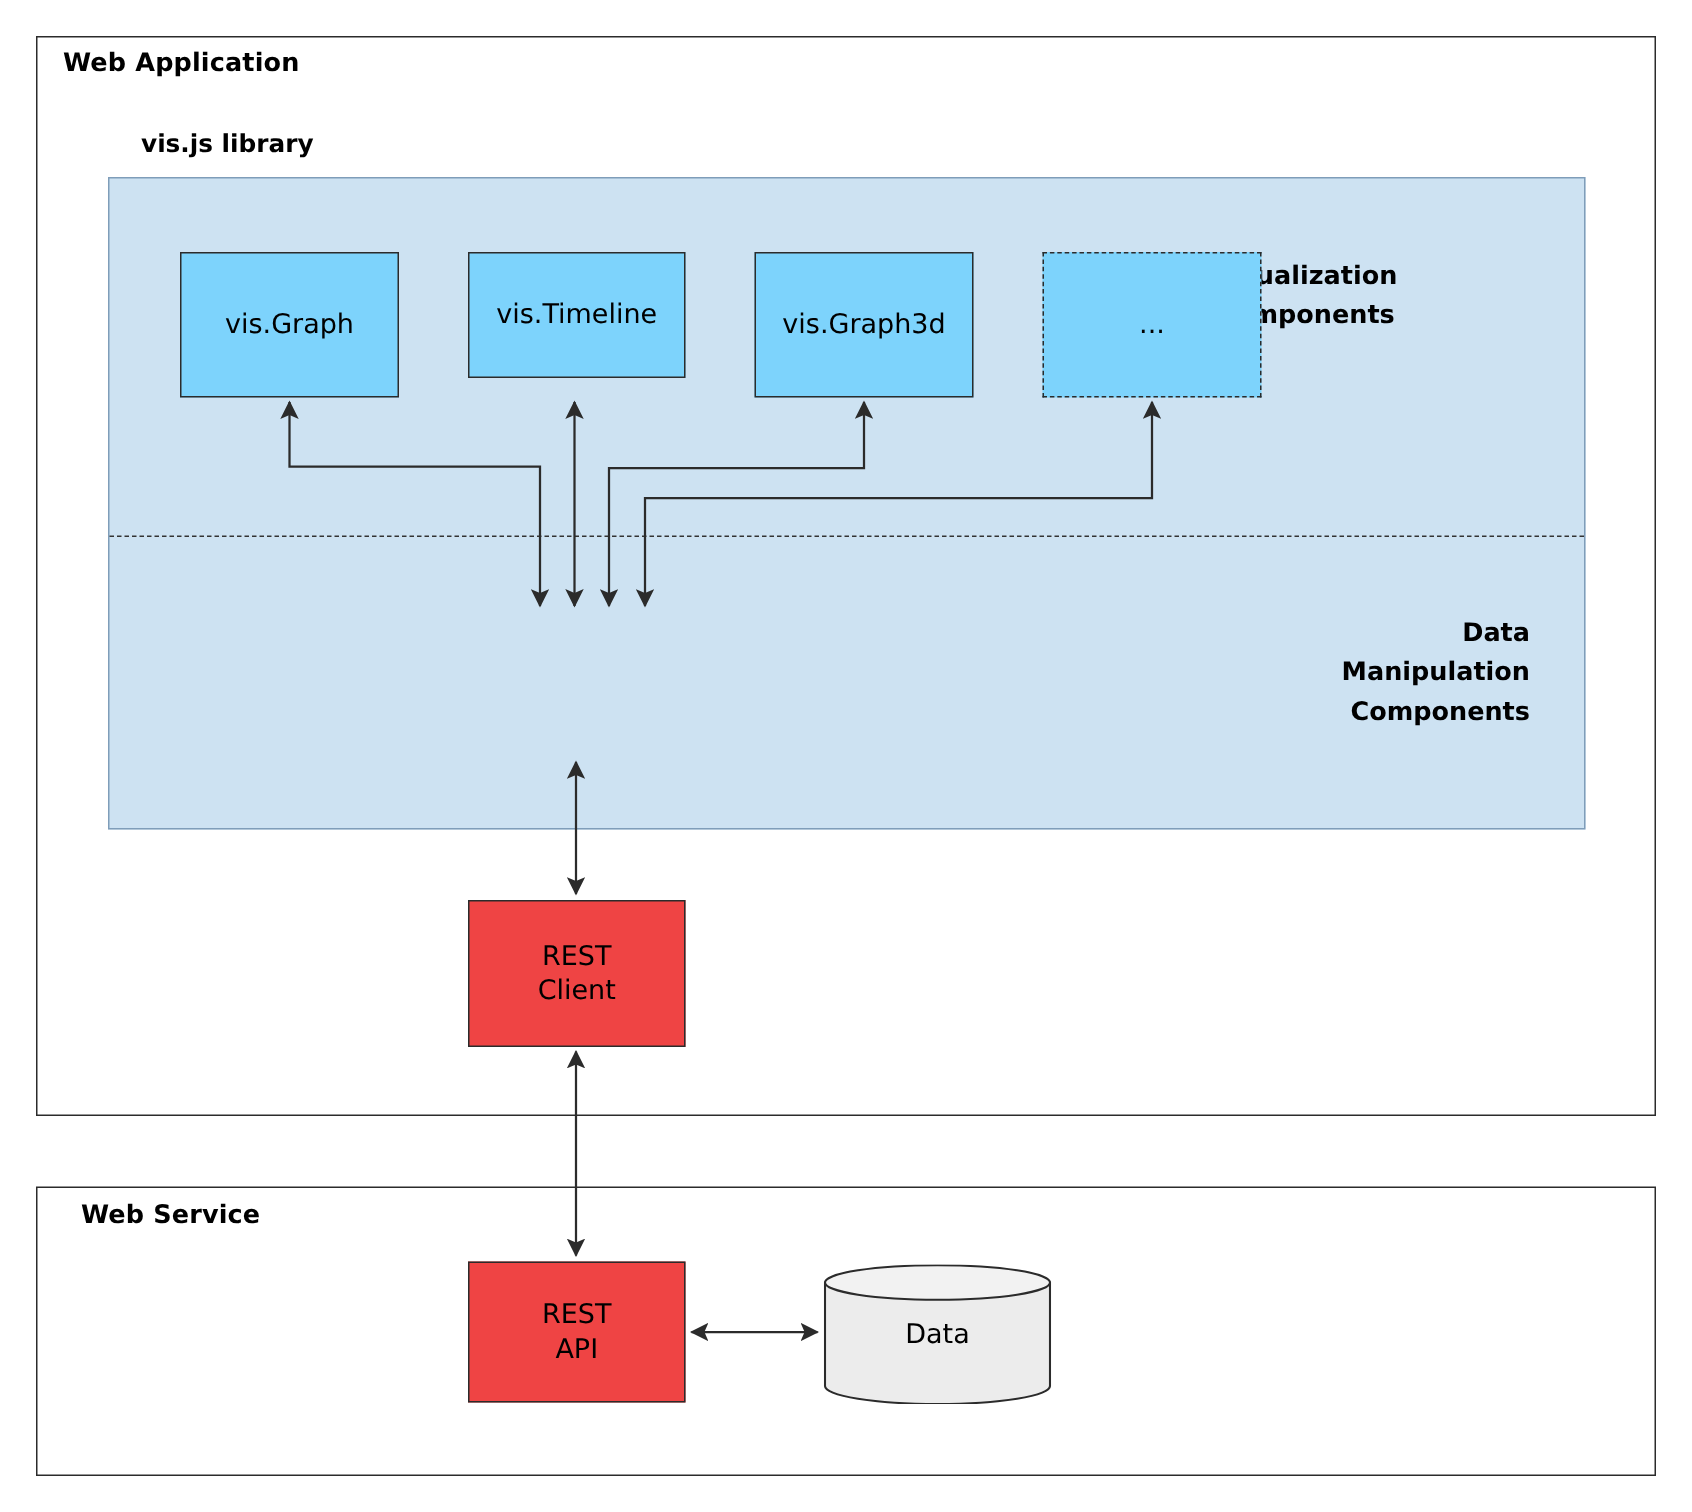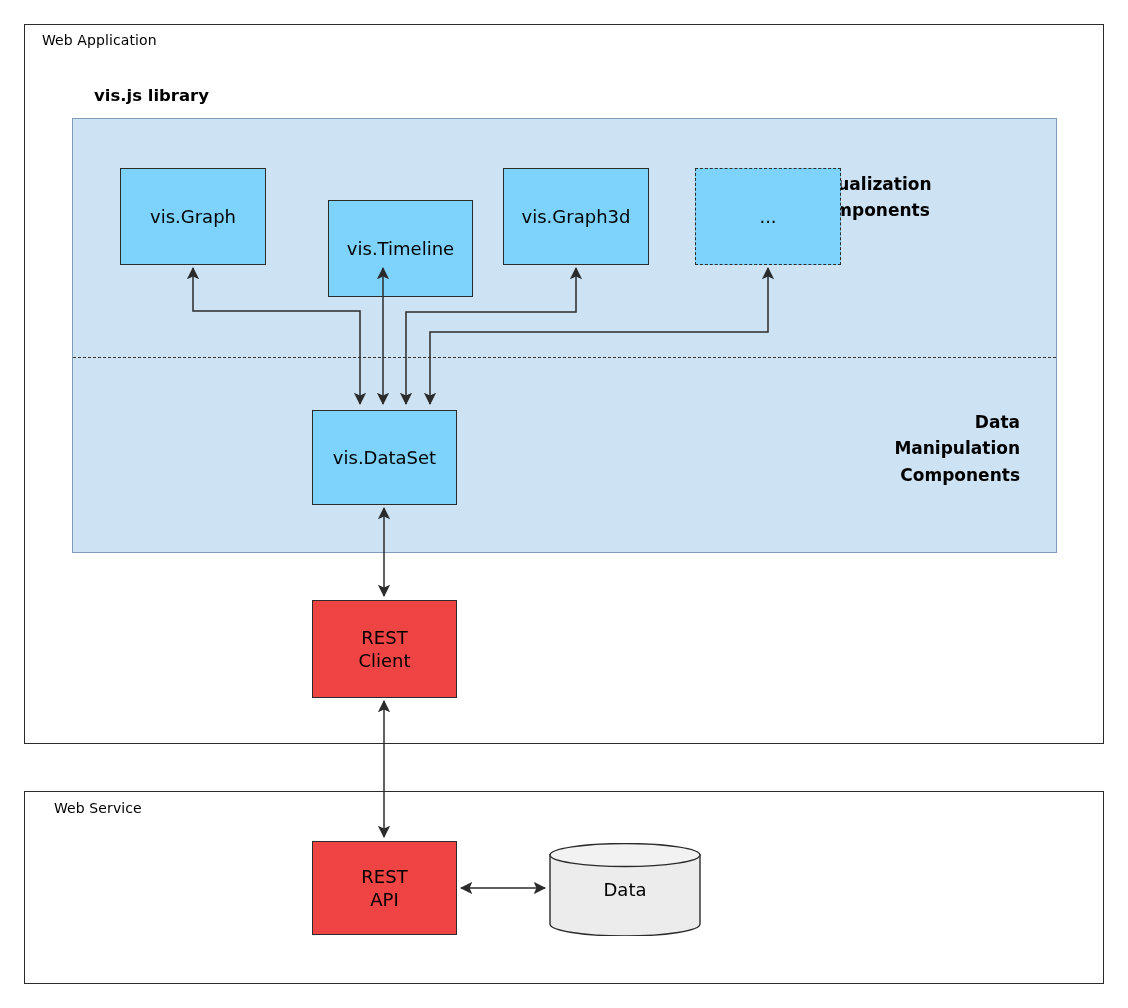--- a/index.html
+++ b/index.html
@@ -25,22 +25,22 @@
     position: absolute;
     border: 1.5px solid #2b2b2b;
     background: #ffffff;
     box-sizing: border-box;
   }
   #web-application { left: 24px;  top: 24px;  width: 1080px; height: 720px; }
   #web-service     { left: 24px;  top: 791px; width: 1080px; height: 193px; }
 
   .section-title {
     position: absolute;
-    font-weight: normal;
-    font-size: 14px;
+    font-weight: bold;
+    font-size: 17px;
     letter-spacing: 0.1px;
     white-space: nowrap;
   }
 
   
   #vis-lib-title {
     position: absolute;
     left: 94px;
     top: 86px;
     font-weight: bold;
@@ -88,21 +88,21 @@
   }
   .node.dashed {
     border: 1.8px dashed #2b2b2b;
   }
   .node.grey {
     background: #ef4444;
   }
 
   
   #node-graph    { left: 120px; top: 168px; width: 146px; height: 97px; }
-  #node-timeline { left: 328px; top: 168px; width: 145px; height: 97px; margin-top: 32px; }
+  #node-timeline { left: 312px; top: 168px; width: 145px; height: 84px; }
   #node-graph3d  { left: 503px; top: 168px; width: 146px; height: 97px; }
   #node-ellipsis { left: 695px; top: 168px; width: 146px; height: 97px; }
 
   
   #node-dataset  { left: 312px; top: 410px; width: 145px; height: 95px; }
 
   
   #node-rest-client { left: 312px; top: 600px; width: 145px; height: 98px; }
 
   
@@ -178,21 +178,20 @@
 Components</div>
   <div class="side-label" id="label-data-manip">Data
 Manipulation
 Components</div>
 
   <div class="node" id="node-graph">vis.Graph</div>
   <div class="node" id="node-timeline">vis.Timeline</div>
   <div class="node" id="node-graph3d">vis.Graph3d</div>
   <div class="node dashed" id="node-ellipsis">...</div>
 
-  <div class="node" id="node-dataset">vis.DataSet</div>
 
   <div class="node grey" id="node-rest-client">REST
 Client</div>
 
   <div class="section" id="web-service"></div>
   <div class="section-title" style="left:54px; top:800px;">Web Service</div>
 
   <div class="node grey" id="node-rest-api">REST
 API</div>
 

